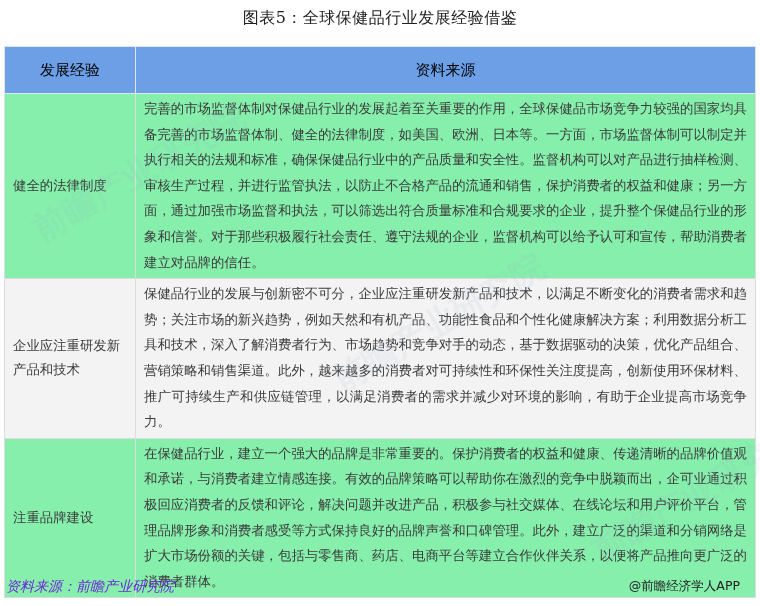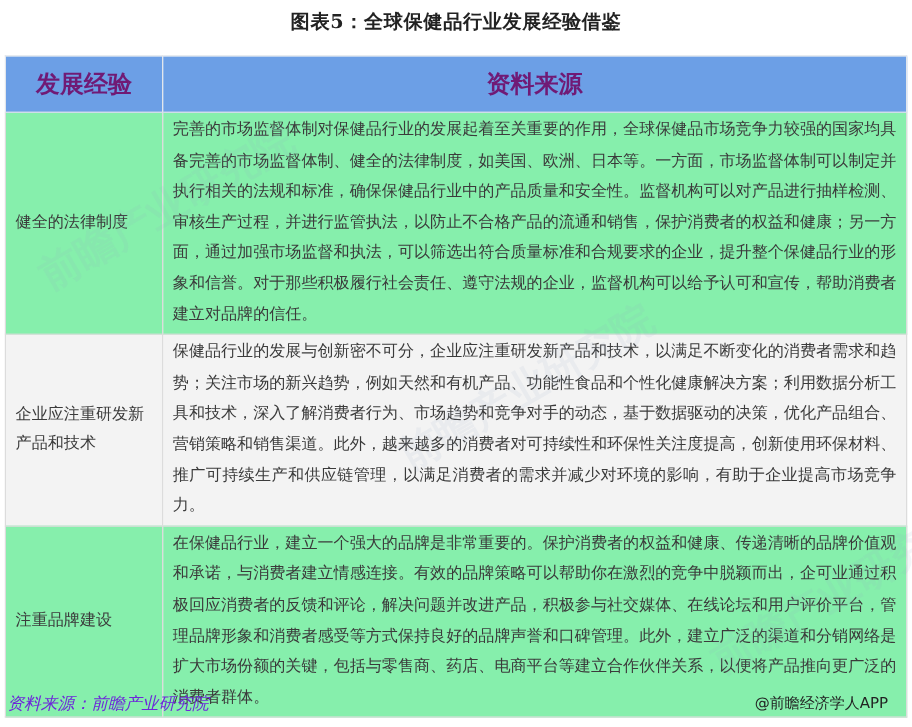--- a/index.html
+++ b/index.html
@@ -1,21 +1,21 @@
 <!DOCTYPE html>
 <html><head>
   <meta charset="utf-8">
   <style>
     html, body { margin: 0; padding: 0; background: #ffffff; }
     body { width: 760px; height: 606px; position: relative; overflow: hidden;
            font-family: "DejaVu Sans", "Liberation Sans", sans-serif; color: #3b3b3b; }
     .title { position: absolute; top: 8px; left: 0; width: 760px; text-align: center;
-             font-size: 16px; font-weight: bold; color: #222; font-family: "DejaVu Serif", serif; letter-spacing: 0.5px; }
+             font-size: 16px; font-weight: normal; color: #222; font-family: "DejaVu Serif", serif; letter-spacing: 0.5px; }
     table.main { position: absolute; top: 46px; left: 4px; width: 752px; border-collapse: collapse; table-layout: fixed; }
-    table.main th { background: #6c9fe6; color: #701a75; font-weight: bold; font-size: 20px;
+    table.main th { background: #6c9fe6; color: #000000; font-weight: normal; font-size: 15px;
                     height: 46px; border: 1px solid #e2e6ec; padding: 0; }
     table.main th.c1 { width: 130px; }
     table.main td { border: 1px solid #dcdcdc; font-size: 13.4px; line-height: 25.6px; vertical-align: middle; }
     table.main td.c1 { width: 130px; padding: 0 8px; box-sizing: border-box; font-size: 13.4px; line-height: 24px; }
     table.main td.c2 { padding: 2px 8px 3px 8px; text-align: justify; }
     tr.odd td { background: #86efac; }
     tr.even td { background: #f3f3f3; }
     .source { position: absolute; top: 578px; left: 6px; font-size: 14px; color: #6d28d9; font-style: italic; }
     .credit { position: absolute; top: 578px; right: 20px; font-size: 12.5px; color: #222; }
     .wm { position: absolute; color: rgba(150,170,200,0.10); font-size: 34px; font-weight: bold;

